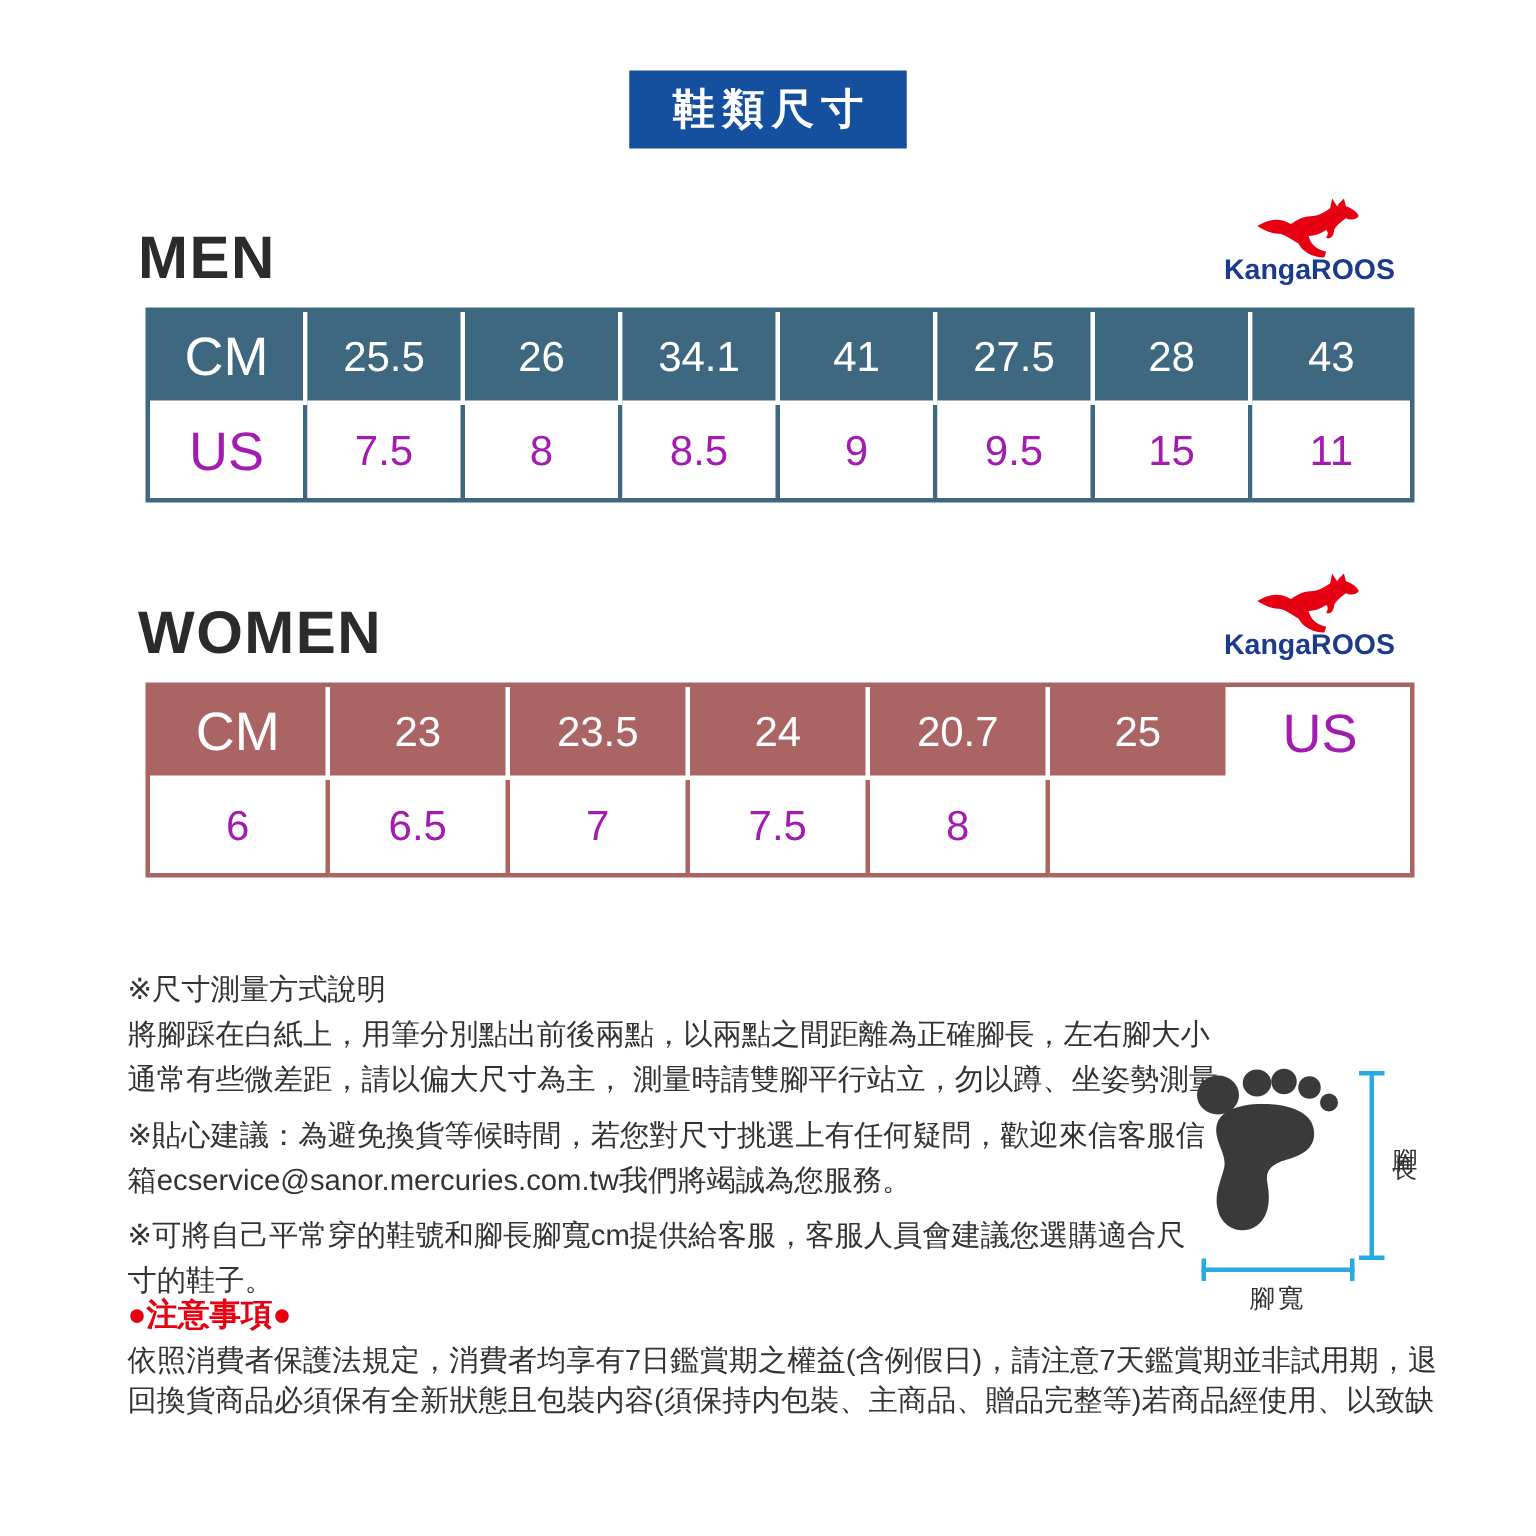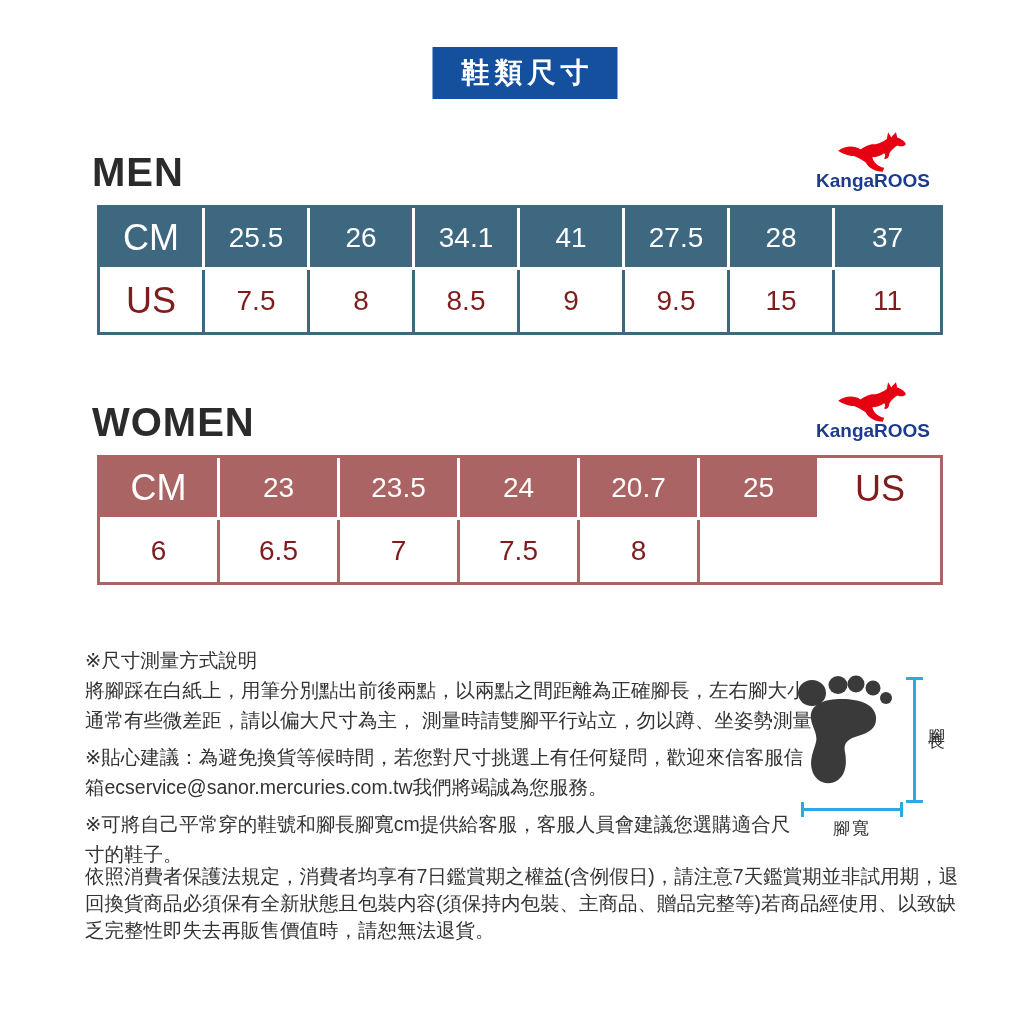--- a/index.html
+++ b/index.html
@@ -4,21 +4,21 @@
 <style>
   html,body{margin:0;padding:0;}
   body{
     width:1024px;height:1024px;position:relative;background:#ffffff;
     font-family:"Liberation Sans","DejaVu Sans",sans-serif;
     color:var(--text-dark,#333);
   }
   .banner{
     position:absolute;top:47px;left:50%;transform:translateX(-50%);
     background:var(--title-bg);color:#fff;font-size:28px;font-weight:700;
-    letter-spacing:5px;padding:7px 24px 7px 29px;white-space:nowrap;margin-left:13px;
+    letter-spacing:5px;padding:7px 24px 7px 29px;white-space:nowrap;
   }
   .sec-heading{
     position:absolute;left:92px;font-size:40px;font-weight:700;color:#2b2b2b;
     letter-spacing:1px;margin:0;line-height:48px;
   }
   #men-heading{top:148px;}
   #women-heading{top:398px;}
 
   .logo{position:absolute;width:118px;text-align:center;}
   #men-logo{top:131px;left:814px;}
@@ -28,40 +28,40 @@
   .logo-text{font-weight:700;font-size:19px;color:var(--logo-navy);letter-spacing:0px;}
 
   .table{
     position:absolute;left:97px;width:846px;display:grid;background:#fff;
     border:3px solid;box-sizing:border-box;
   }
   .men-table{top:205px;grid-template-columns:repeat(8,1fr);border-color:var(--men-header);}
   .women-table{top:455px;grid-template-columns:repeat(7,1fr);border-color:var(--women-header);}
   .cell{
     height:62px;display:flex;align-items:center;justify-content:center;
-    font-size:28px;color:#7f1d1d;background:#fff;box-sizing:border-box;
+    font-size:28px;color:#a21caf;background:#fff;box-sizing:border-box;
   }
   .hdr{color:#fff;border-bottom:3px solid #fff;}
   .men-table .hdr{background:var(--men-header);border-right:3px solid #fff;}
   .women-table .hdr{background:var(--women-header);border-right:3px solid #fff;}
   .men-table .val{border-right:3px solid var(--men-header);}
   .women-table .val{border-right:3px solid var(--women-header);}
   .men-table .cell:nth-child(8n){border-right:none;}
   .women-table .cell:nth-child(7n){border-right:none;}
   .unit{font-size:36px;}
 
   .notes{position:absolute;left:85px;top:645px;width:738px;font-size:19.5px;}
   .note-line{line-height:30px;white-space:nowrap;}
   .note-gap{height:7px;}
 
   .notice{position:absolute;left:85px;top:863px;width:890px;}
   .notice-heading{color:var(--notice-red);font-weight:700;font-size:21px;line-height:27px;margin-bottom:4px;}
   .notice-line{font-size:19.5px;line-height:27px;white-space:nowrap;}
 
-  .foot-diagram{position:absolute;left:795px;top:665px;width:178px;height:180px;}
+  .foot-diagram{position:absolute;left:795px;top:702px;width:178px;height:180px;}
   .foot-svg{position:absolute;left:2px;top:8px;width:100px;height:122px;}
   .foot-svg path,.foot-svg ellipse{fill:var(--foot-dark);}
   .vline{position:absolute;left:118px;top:12px;height:126px;width:3px;background:var(--line-blue);}
   .vline::before,.vline::after{content:"";position:absolute;left:-7px;width:17px;height:3px;background:var(--line-blue);}
   .vline::before{top:0;}
   .vline::after{bottom:0;}
   .hline{position:absolute;left:6px;top:143px;width:102px;height:3px;background:var(--line-blue);}
   .hline::before,.hline::after{content:"";position:absolute;top:-6px;width:3px;height:15px;background:var(--line-blue);}
   .hline::before{left:0;}
   .hline::after{right:0;}
@@ -84,21 +84,21 @@
 </div>
 
 <div class="table men-table">
   <div class="cell hdr unit">CM</div>
   <div class="cell hdr">25.5</div>
   <div class="cell hdr">26</div>
   <div class="cell hdr">34.1</div>
   <div class="cell hdr">41</div>
   <div class="cell hdr">27.5</div>
   <div class="cell hdr">28</div>
-  <div class="cell hdr">37</div>
+  <div class="cell hdr">43</div>
   <div class="cell val unit">US</div>
   <div class="cell val">7.5</div>
   <div class="cell val">8</div>
   <div class="cell val">8.5</div>
   <div class="cell val">9</div>
   <div class="cell val">9.5</div>
   <div class="cell val">15</div>
   <div class="cell val">11</div>
 </div>
 
@@ -146,16 +146,16 @@
     <ellipse cx="89" cy="25" rx="6" ry="6"></ellipse>
     <path d="M14,46 C12,32 26,26 45,26 C64,26 78,32 79,44 C80,55 72,60 61,63 C51,66 46,70 48,79 C50,90 49,101 41,107 C31,114 18,109 15,97 C12,87 17,77 19,69 C21,61 15,54 14,46 Z"></path>
   </svg>
   <div class="vline"></div>
   <div class="len-label">腳長</div>
   <div class="hline"></div>
   <div class="wid-label">腳寬</div>
 </div>
 
 <div class="notice">
+  <div class="notice-heading">●注意事項●</div>
   <div class="notice-line">依照消費者保護法規定，消費者均享有7日鑑賞期之權益(含例假日)，請注意7天鑑賞期並非試用期，退</div>
   <div class="notice-line">回換貨商品必須保有全新狀態且包裝内容(須保持内包裝、主商品、贈品完整等)若商品經使用、以致缺</div>
-  <div class="notice-line">乏完整性即失去再販售價值時，請恕無法退貨。</div>
 </div>
 
 </body></html>

